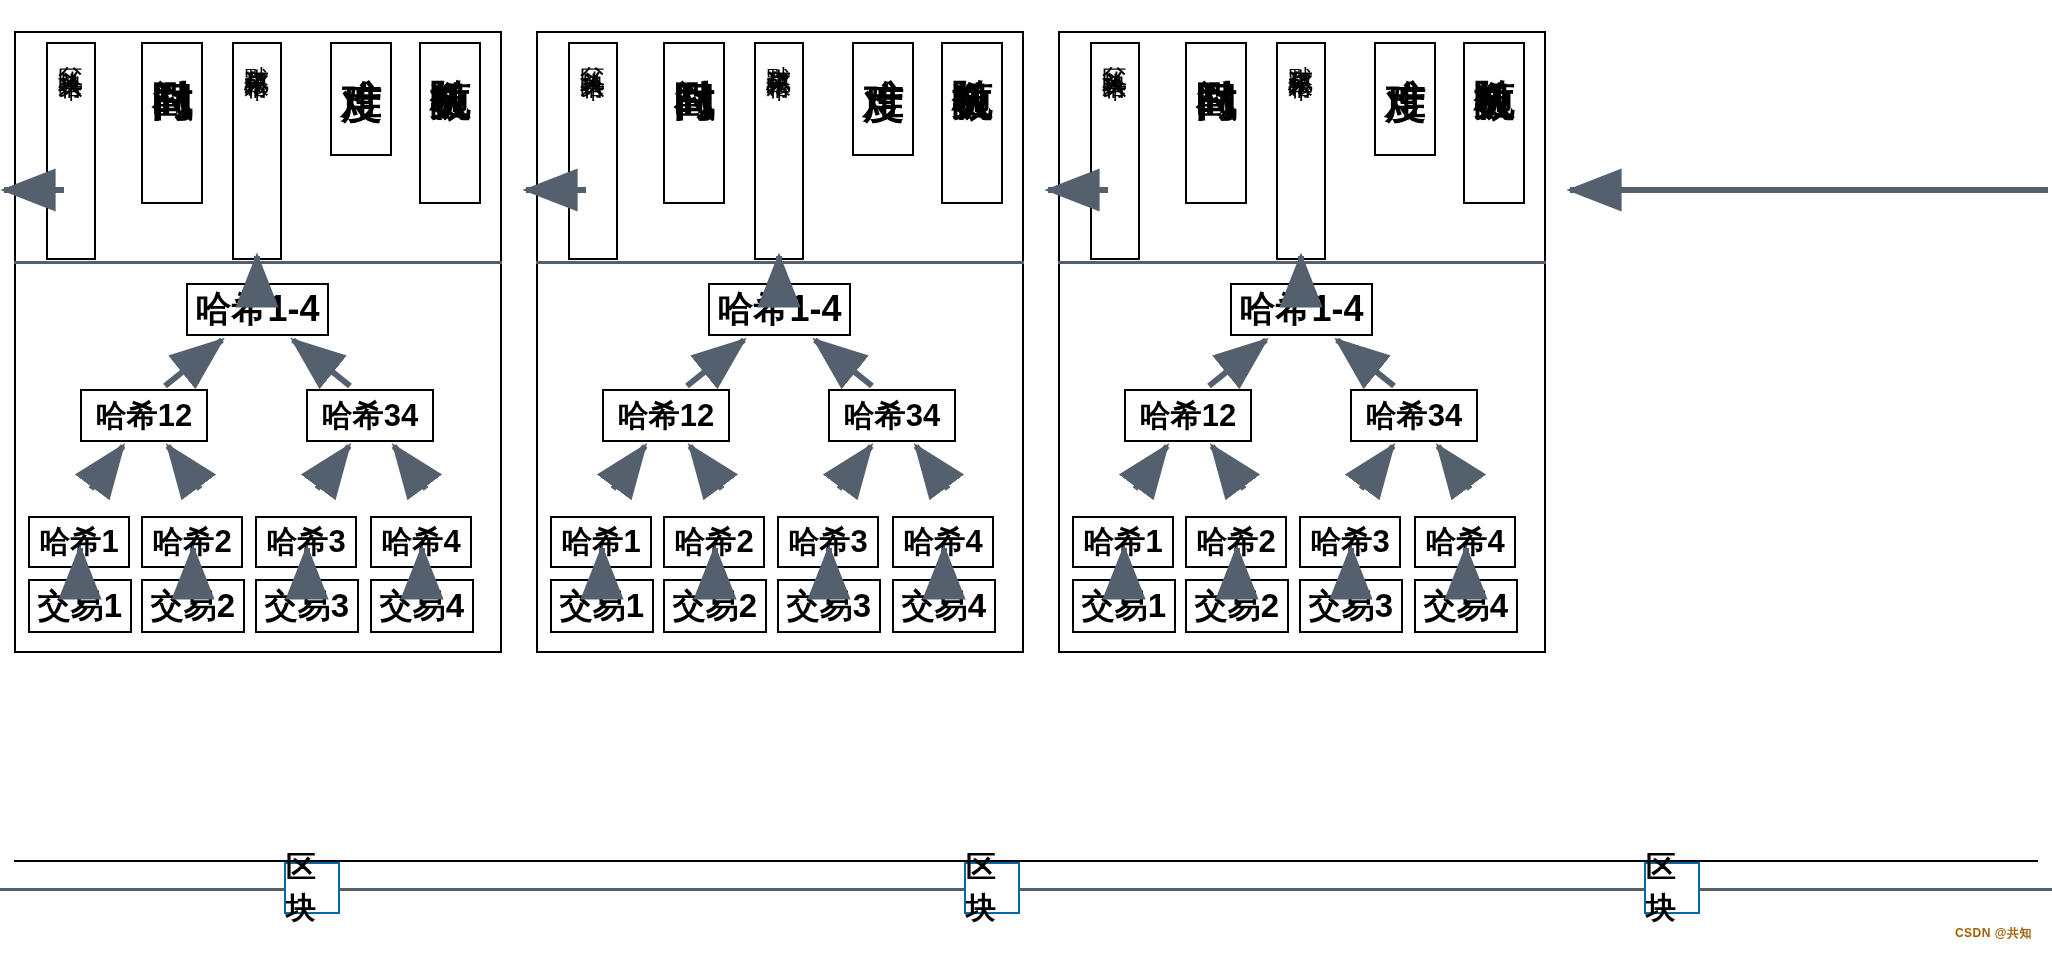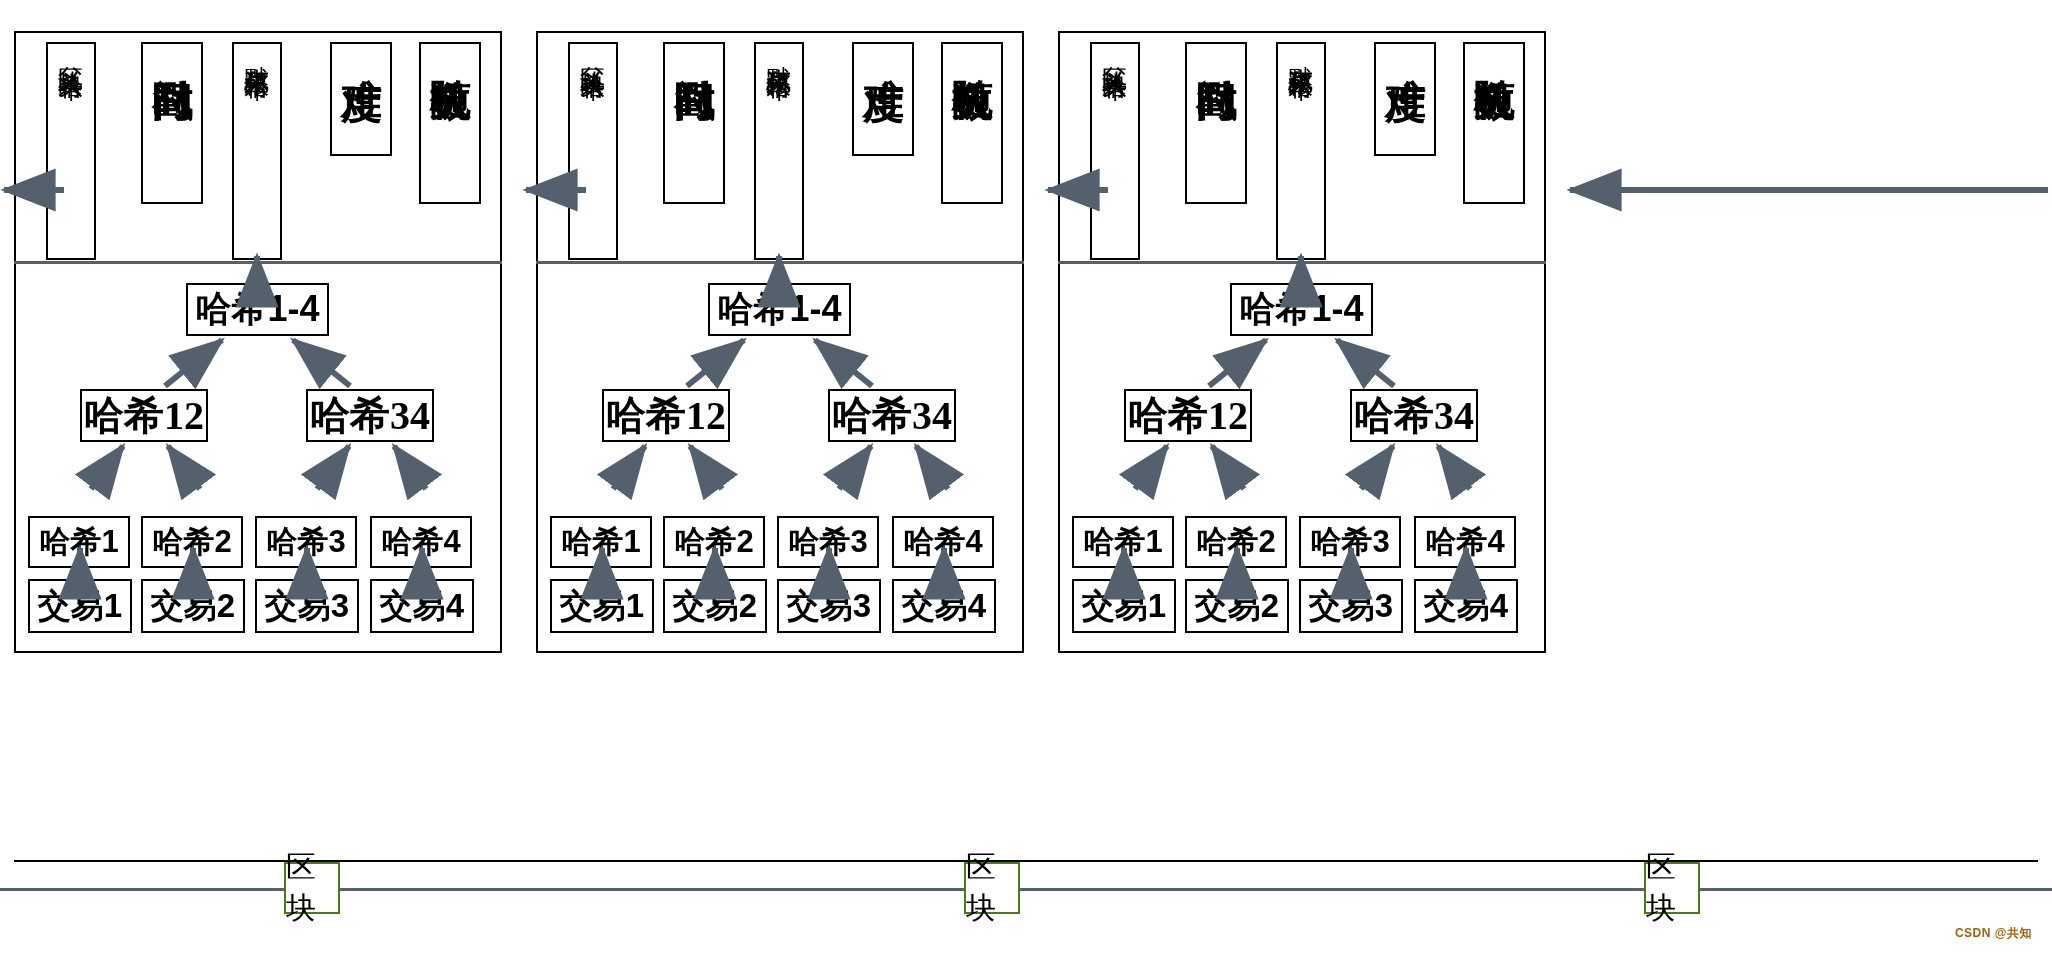--- a/index.html
+++ b/index.html
@@ -56,32 +56,32 @@
     background:#fff;
     box-sizing:border-box;
     display:flex;
     align-items:center;
     justify-content:center;
     color:#000;
     font-weight:700;
     white-space:nowrap;
   }
   .node.root{font-size:36px;}
-  .node.mid{font-size:40px;font-family:Liberation Serif, serif;}
+  .node.mid{font-size:31px;}
   .node.leaf{font-size:31px;margin-top:24px;}
   .node.tx{font-size:33px;}
 
   
   .caption{
     position:absolute;
-    border:2px solid #4d7c0f;
+    border:2px solid #0369a1;
     background:#fff;
     box-sizing:border-box;
     display:flex;align-items:center;justify-content:center;
-    font-size:30px;font-weight:400;color:#000;
+    font-size:30px;font-weight:700;color:#000;
     z-index:5;
   }
   .baseline{
     position:absolute;
     height:3px;background:#54606e;
     z-index:1;
   }
   .topline{
     position:absolute;
     height:2px;background:#000;

